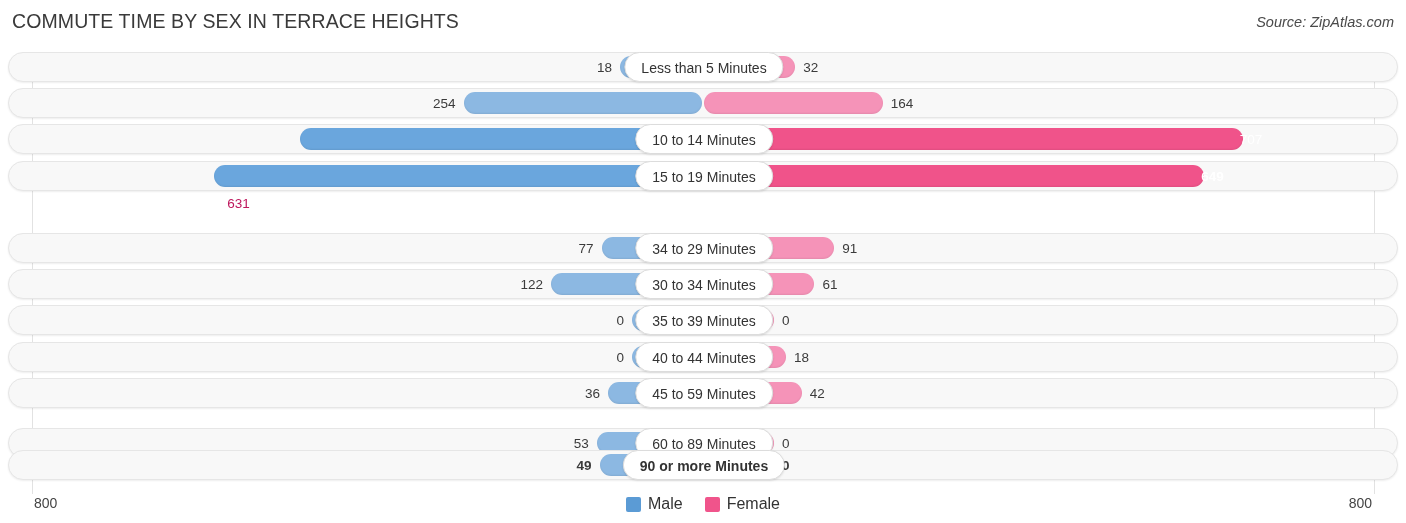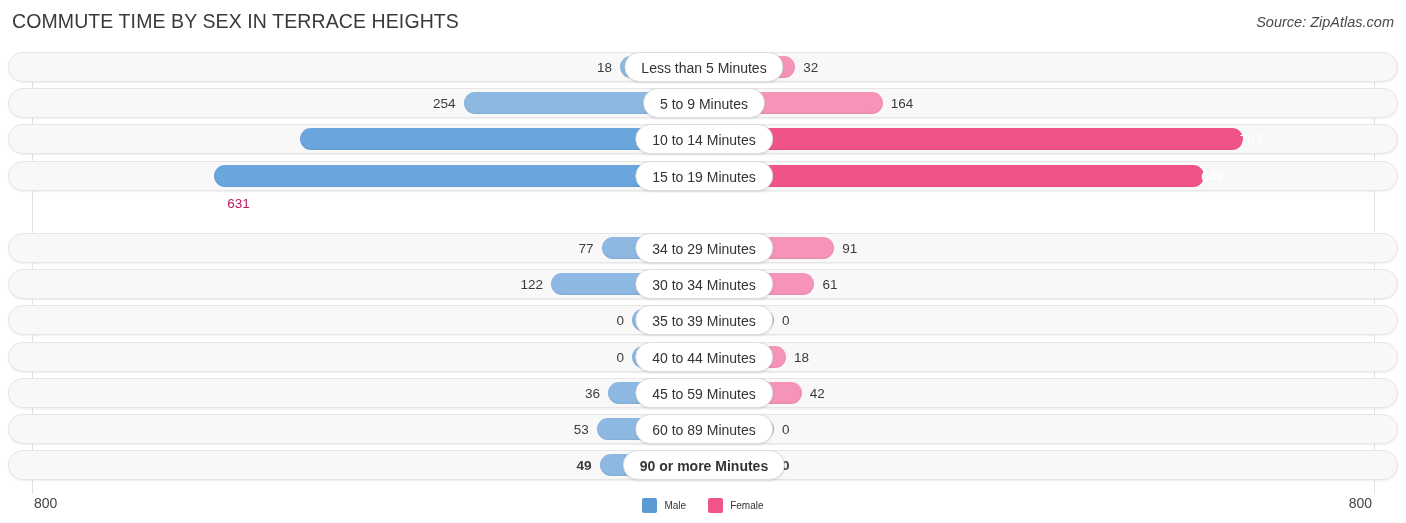--- a/index.html
+++ b/index.html
@@ -167,21 +167,21 @@
   }
   .legend-swatch {
     width: 15px;
     height: 15px;
     border-radius: 2px;
     display: inline-block;
   }
   .legend-swatch.male   { background: #5b9bd5; }
   .legend-swatch.female { background: #f0548b; }
   .legend-text {
-    font-size: 10px;
+    font-size: 16px;
     color: #333333;
   }
 </style>
 </head>
 <body>
 
 <div id="chart-root">
 
   <div class="chart-title">COMMUTE TIME BY SEX IN TERRACE HEIGHTS</div>
   <div class="chart-source">Source: ZipAtlas.com</div>
@@ -198,21 +198,20 @@
           <div class="vlabel female-out" style="margin-left: 99.216px;">32</div>
           <div class="cat-pill">Less than 5 Minutes</div>
         </div>
       </div>
       <div class="row" style="top: 36.2px;">
         <div class="row-inner">
           <div class="bar male" style="width: 238.402px;"></div>
           <div class="bar female" style="width: 178.732px;"></div>
           <div class="vlabel male-out" style="margin-right: 246.402px;">254</div>
           <div class="vlabel female-out" style="margin-left: 186.732px;">164</div>
-          <div class="cat-pill">5 to 9 Minutes</div>
         </div>
       </div>
       <div class="row" style="top: 72.4px;">
         <div class="row-inner">
           <div class="bar male strong" style="width: 402.163px;"></div>
           <div class="bar female strong" style="width: 538.741px;"></div>
           <div class="vlabel male-in" style="margin-right: 366.163px;">501</div>
           <div class="vlabel female-in" style="margin-left: 502.741px;">707</div>
           <div class="cat-pill">10 to 14 Minutes</div>
         </div>
@@ -264,21 +263,21 @@
       </div>
       <div class="row" style="top: 325.8px;">
         <div class="row-inner">
           <div class="bar male" style="width: 93.868px;"></div>
           <div class="bar female" style="width: 97.846px;"></div>
           <div class="vlabel male-out" style="margin-right: 101.868px;">36</div>
           <div class="vlabel female-out" style="margin-left: 105.846px;">42</div>
           <div class="cat-pill">45 to 59 Minutes</div>
         </div>
       </div>
-      <div class="row" style="top: 362px;">
+      <div class="row" style="top: 376px;">
         <div class="row-inner">
           <div class="bar male" style="width: 105.139px;"></div>
           <div class="bar female" style="width: 70px;"></div>
           <div class="vlabel male-out" style="margin-right: 113.139px;">53</div>
           <div class="vlabel female-out" style="margin-left: 78px;">0</div>
           <div class="cat-pill">60 to 89 Minutes</div>
         </div>
       </div>
       <div class="row" style="top: 398.2px; font-weight: bold;">
         <div class="row-inner">

